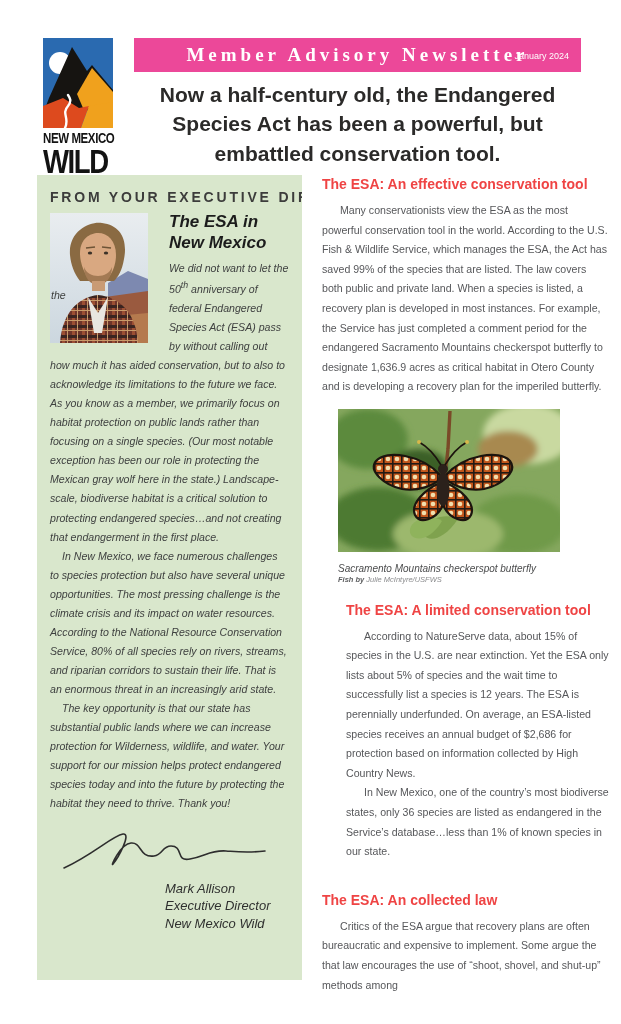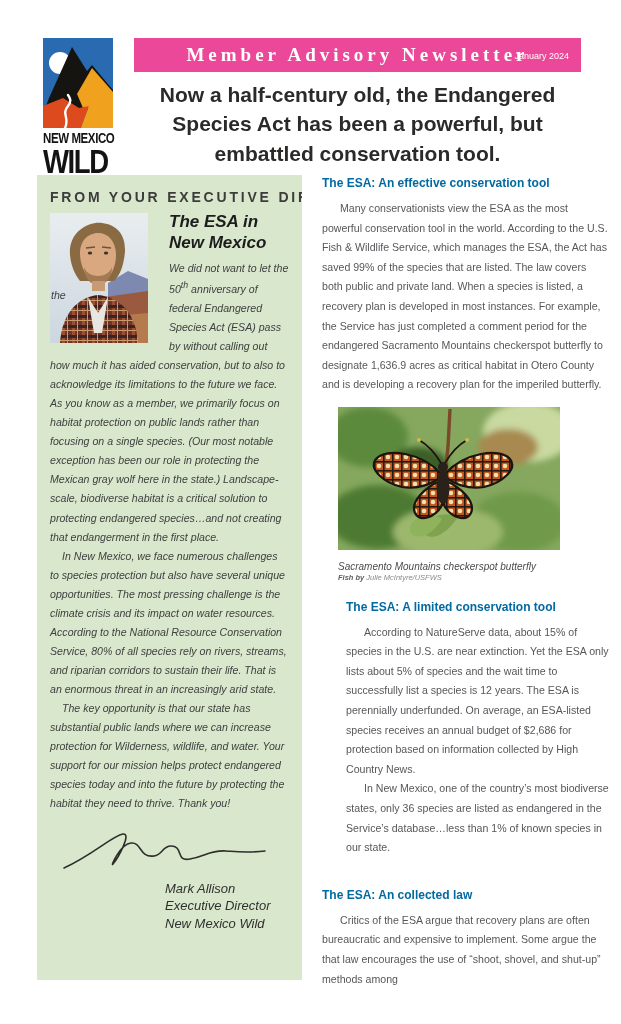--- a/index.html
+++ b/index.html
@@ -32,21 +32,21 @@
   .photo-wrap svg{display:block;}
   .overlap-word{position:absolute;left:1px;top:76px;font-style:italic;font-size:10.6px;color:#3f4140;}
   .ed-title{font-size:17px;font-weight:bold;font-style:italic;color:#1c1c1c;line-height:1.24;padding-top:4px;margin:0 0 6px 0;padding-left:28px;}
   .ed-copy p{margin:0;font-style:italic;font-size:10.6px;color:#3f4140;line-height:1.8;}
   .ed-copy p.indent{text-indent:12px;}
   .sig-svg{margin:10px 0 2px 10px;display:block;}
   .sig-block{margin-left:115px;font-style:italic;font-size:13px;color:#2f302f;line-height:1.35;}
 
   
   #article{position:absolute;left:322px;top:176px;width:287px;}
-  #article h2{font-size:12px;font-weight:bold;color:#0369a1;margin:0 0 9px 0;}
+  #article h2{font-size:14px;font-weight:bold;color:#ef4444;margin:0 0 9px 0;}
   #article p{font-size:10.6px;color:#56575a;line-height:1.85;margin:0;text-indent:18px;}
   #article .sec2{margin-top:17px;margin-left:24px;}
   #article .sec3{margin-top:30px;}
   figure{margin:12px 0 0 16px;width:222px;}
   figcaption{font-style:italic;font-size:10px;color:#4a4b4c;margin-top:7px;line-height:1.2;}
   .credit{font-style:italic;font-size:7.5px;color:#8a8b8d;line-height:1.3;}
   .credit .credit-prefix{color:#5f6062;font-weight:bold;}
 </style>
 </head>
 <body>

